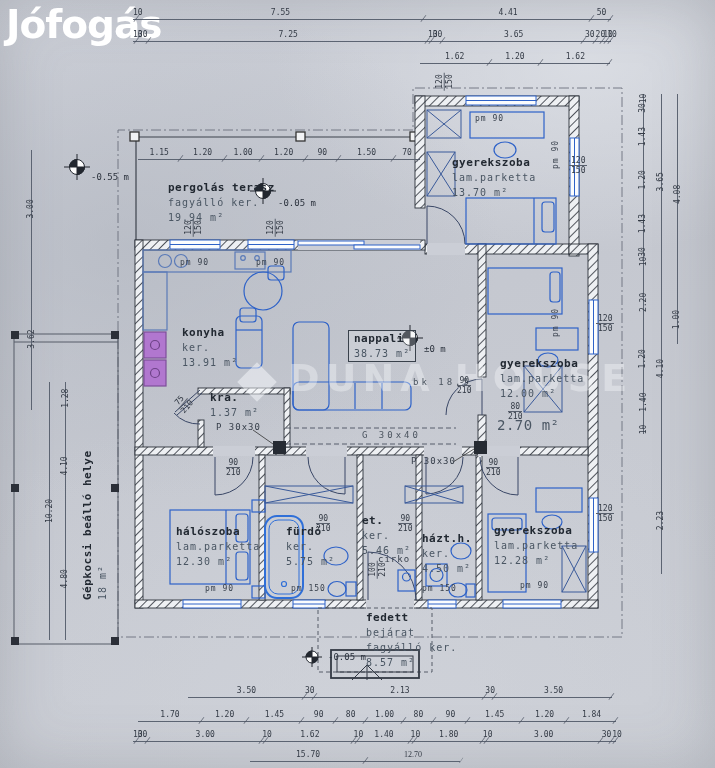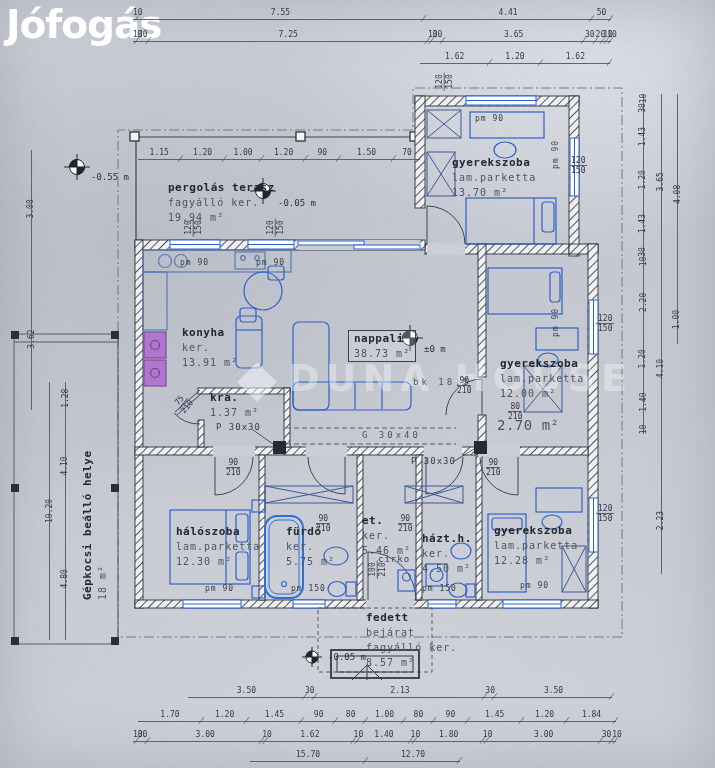--- a/index.html
+++ b/index.html
@@ -513,21 +513,21 @@
       <span class="dim dim-6" style="flex-grow: 1.4;">1.40</span>
       <span class="dim dim-7" style="flex-grow: 0.1;">10</span>
       <span class="dim dim-8" style="flex-grow: 1.8;">1.80</span>
       <span class="dim dim-9" style="flex-grow: 0.1;">10</span>
       <span class="dim dim-10" style="flex-grow: 3;">3.00</span>
       <span class="dim dim-11" style="flex-grow: 0.3;">30</span>
       <span class="dim dim-12" style="flex-grow: 0.1;">10</span>
     </div>
   <div class="hchain" style="left:250px;top:750px;width:210px">
       <span class="dim dim-0" style="flex-grow: 15.7;">15.70</span>
-      <span class="dim dim-1" style="flex-grow: 12.7;">12.70</span>
+      <span class="dim dim-1" style="flex-grow: 12.7; font-family: Liberation Serif, serif;">12.70</span>
     </div>
   <div class="vchain" style="left:24px;top:150px;height:260px">
       <span class="dim dim-0" style="flex-grow: 3;">3.00</span>
       <span class="dim dim-1" style="flex-grow: 3.62;">3.62</span>
     </div>
   <div class="vchain" style="left:42px;top:382px;height:258px">
       <span class="dim dim-0" style="flex-grow: 10.2;">10.20</span>
     </div>
   <div class="vchain" style="left:58px;top:382px;height:258px">
       <span class="dim dim-0" style="flex-grow: 1.28;">1.28</span>

